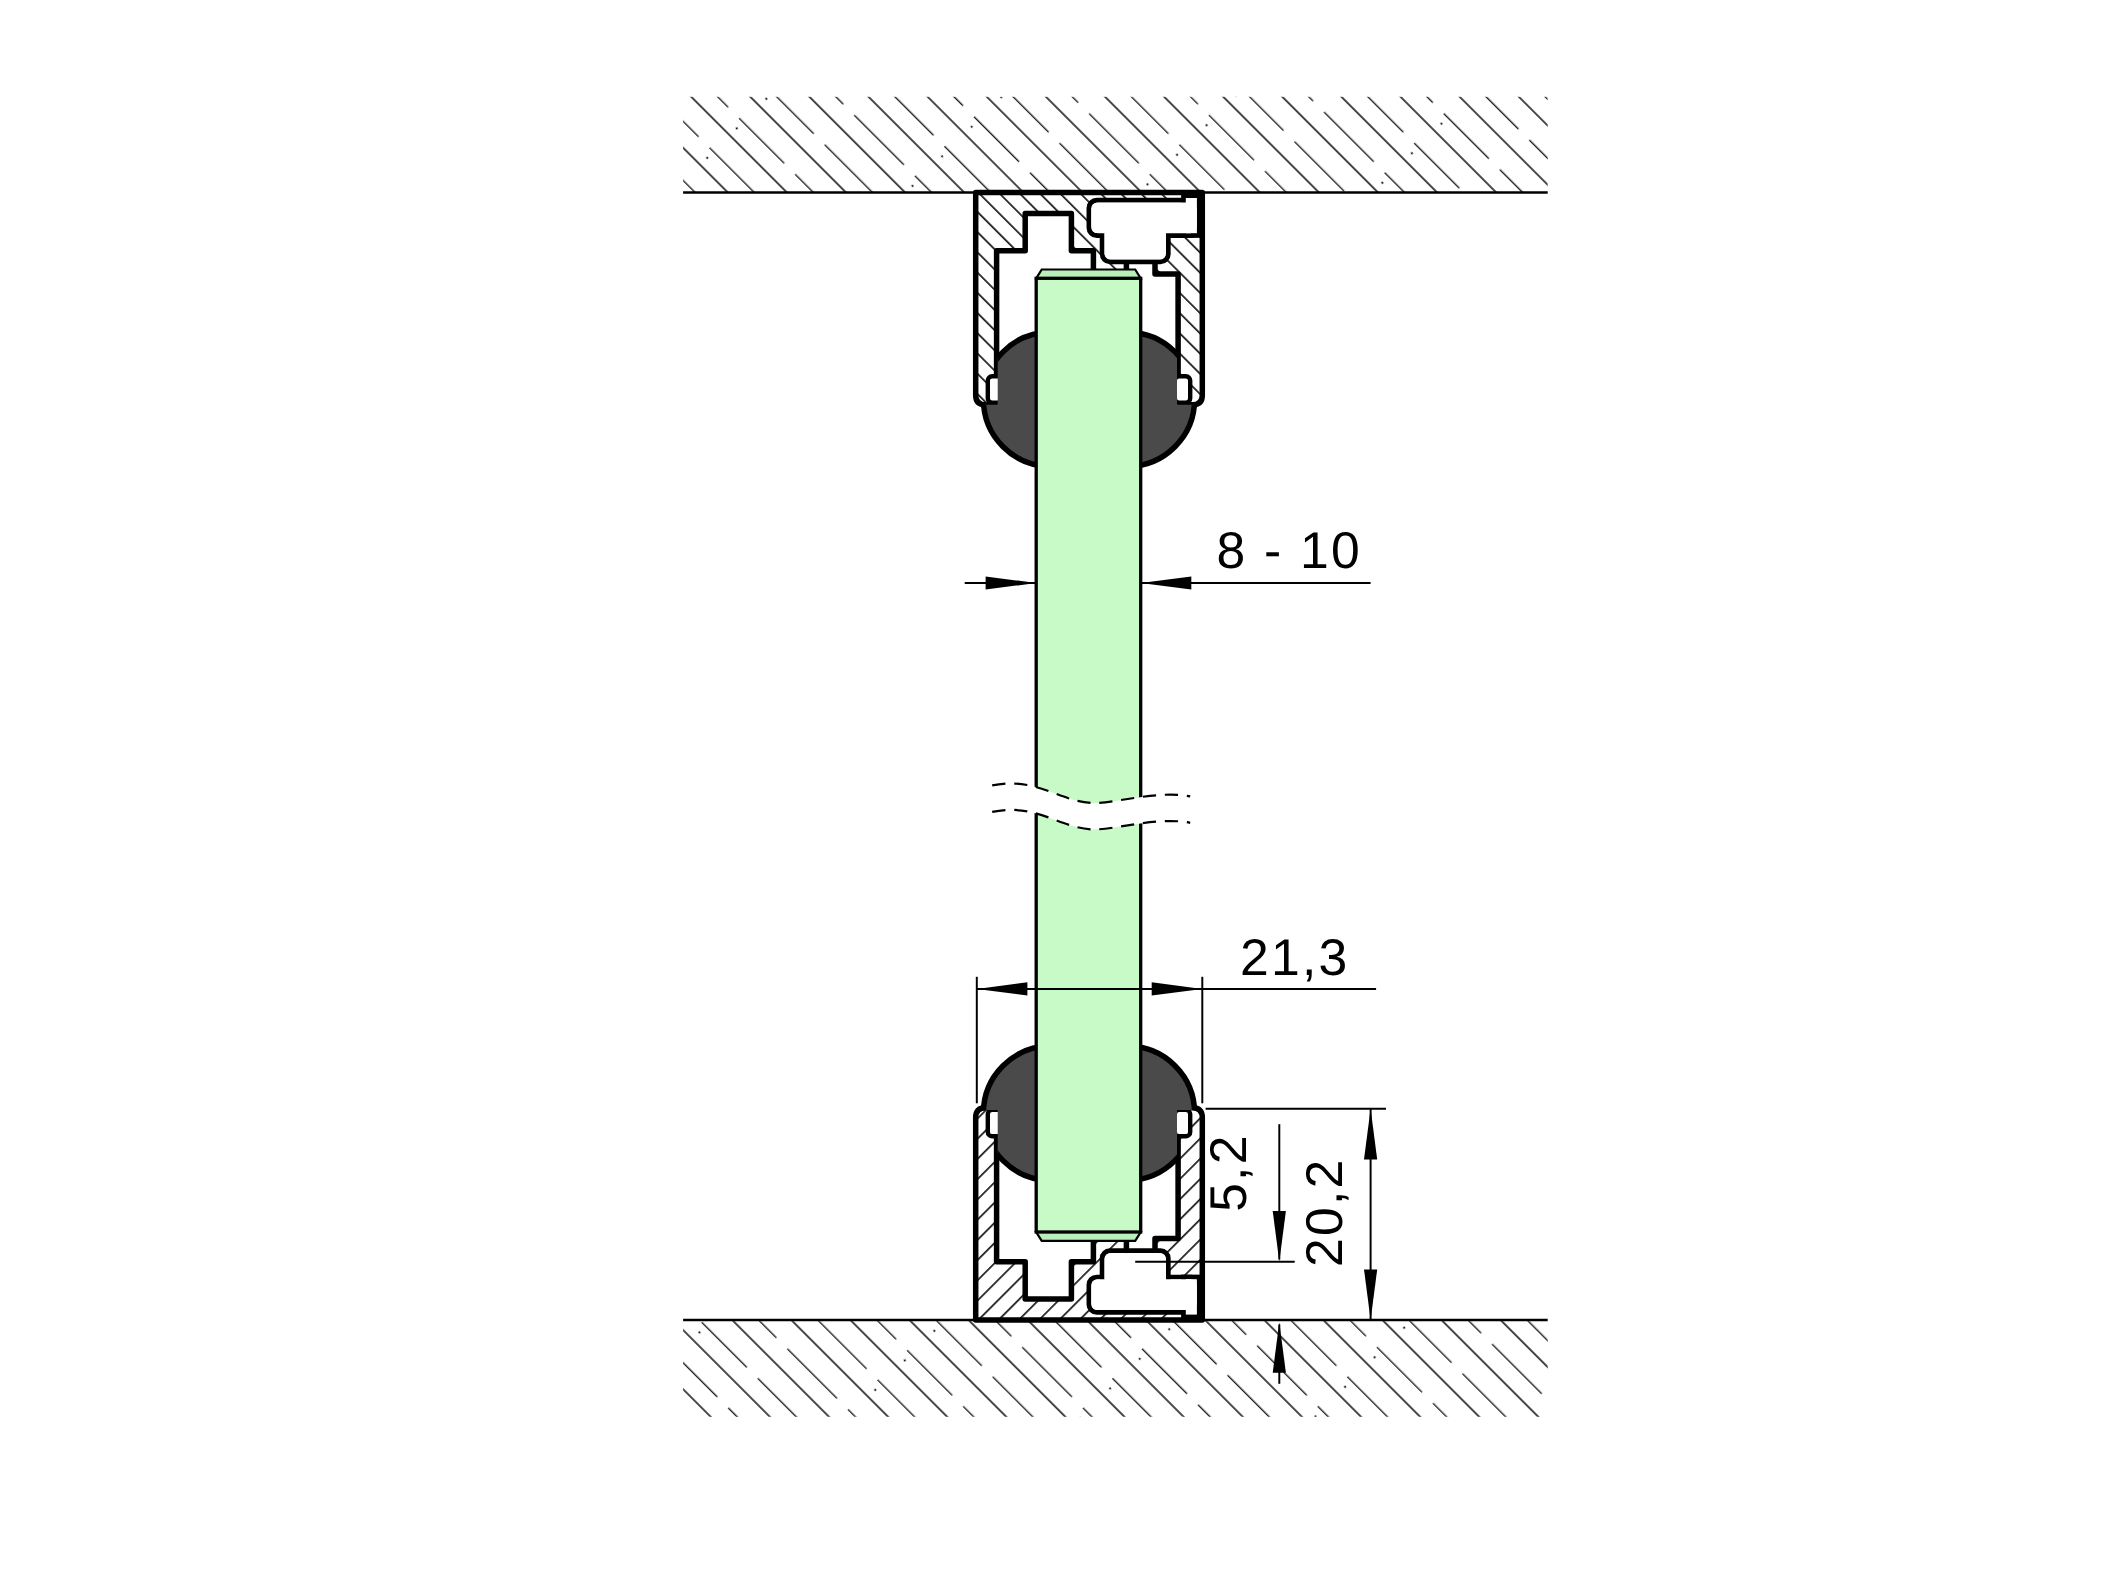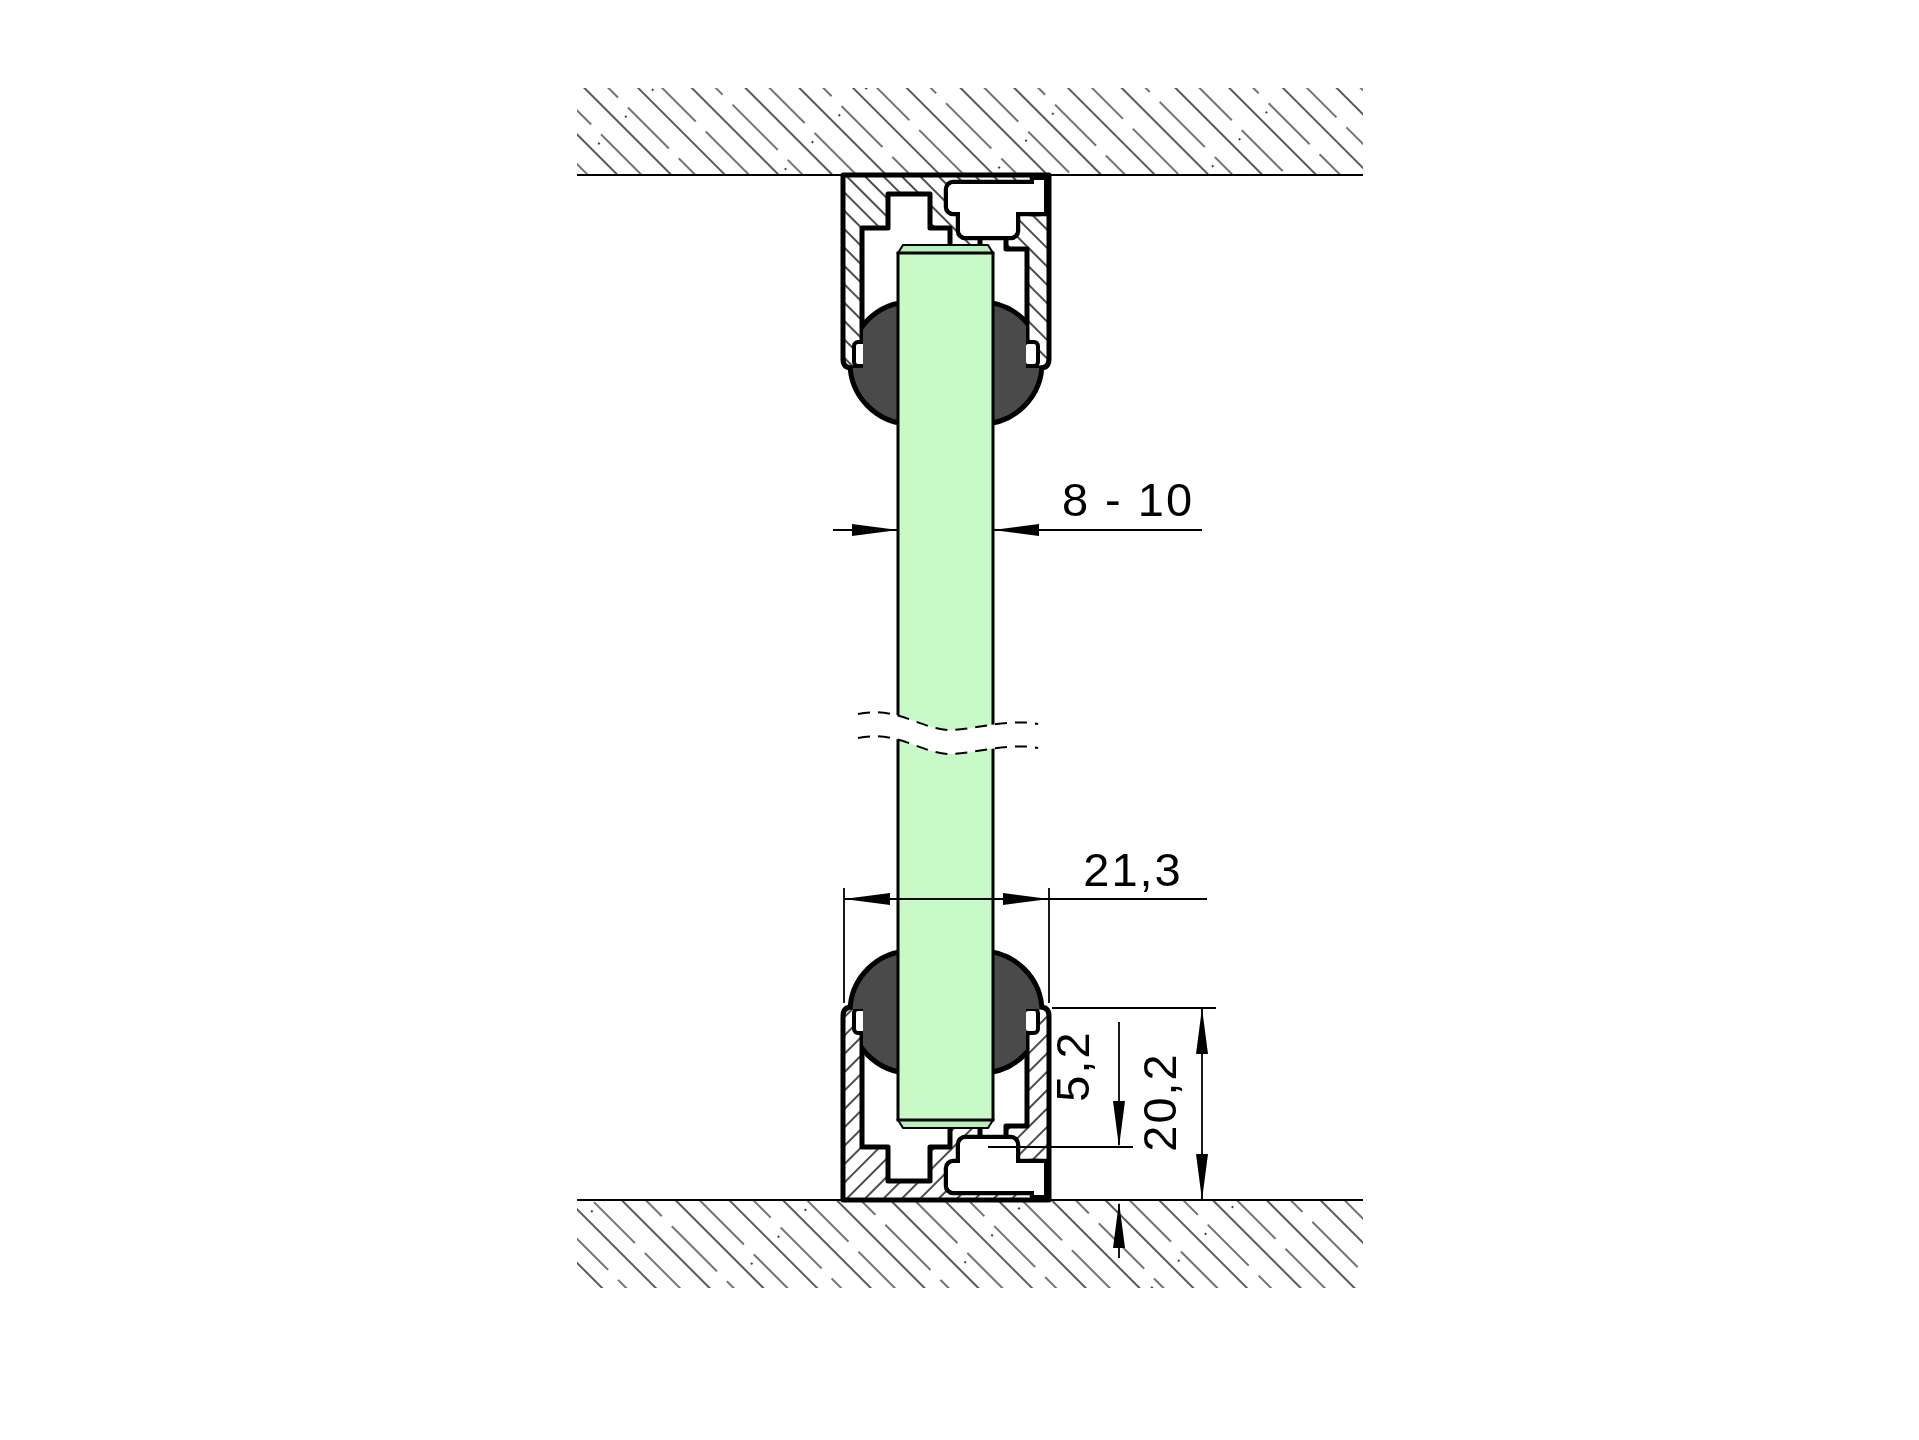--- a/index.html
+++ b/index.html
@@ -1,16 +1,16 @@
 <!DOCTYPE html>
 <html><head>
 <meta charset="utf-8">
 <style>
   html,body{margin:0;padding:0;background:#ffffff;}
-  .stage{width:1613px;height:1440px;position:relative;background:#ffffff;overflow:hidden;}
+  .stage{width:1613px;height:1440px;position:relative;background:#ffffff;overflow:hidden;padding-left:44px;}
   svg{display:block;}
   text.dim{font-family:"Liberation Sans", sans-serif;font-size:47px;letter-spacing:2px;fill:#000;}
 </style>
 </head>
 <body>
 
 <div class="stage">
 <svg width="1919" height="1440" viewBox="0 0 1919 1440">
   <defs>
 

